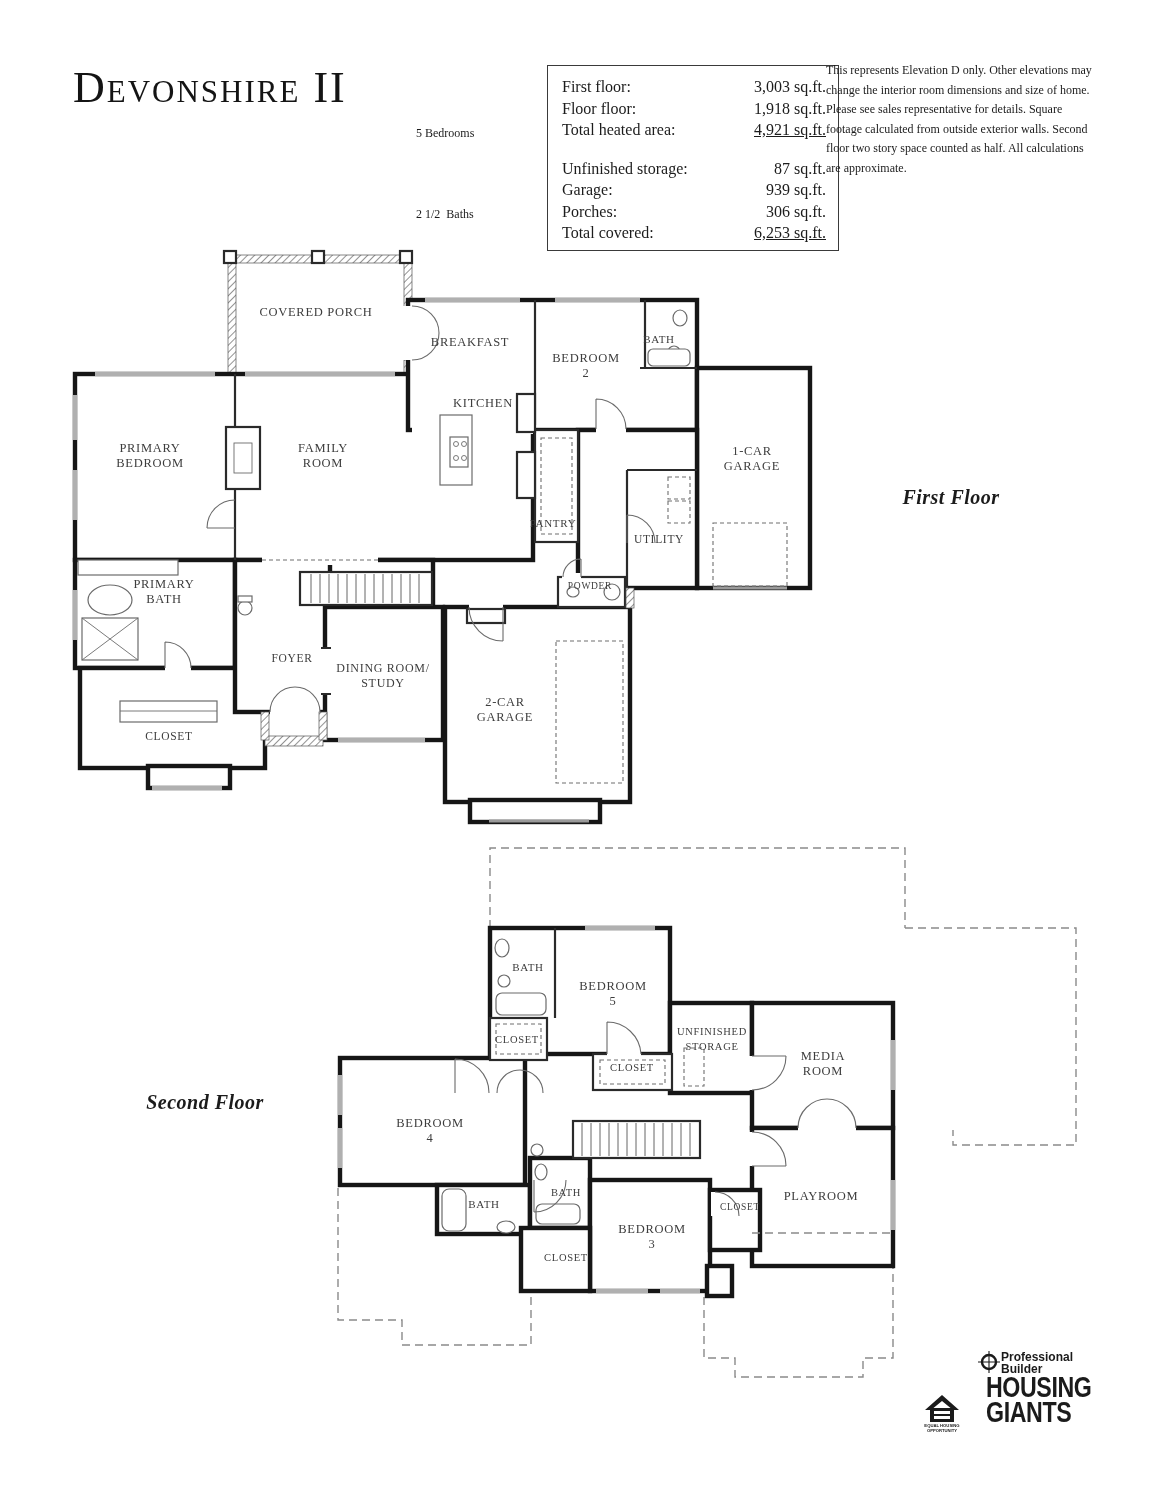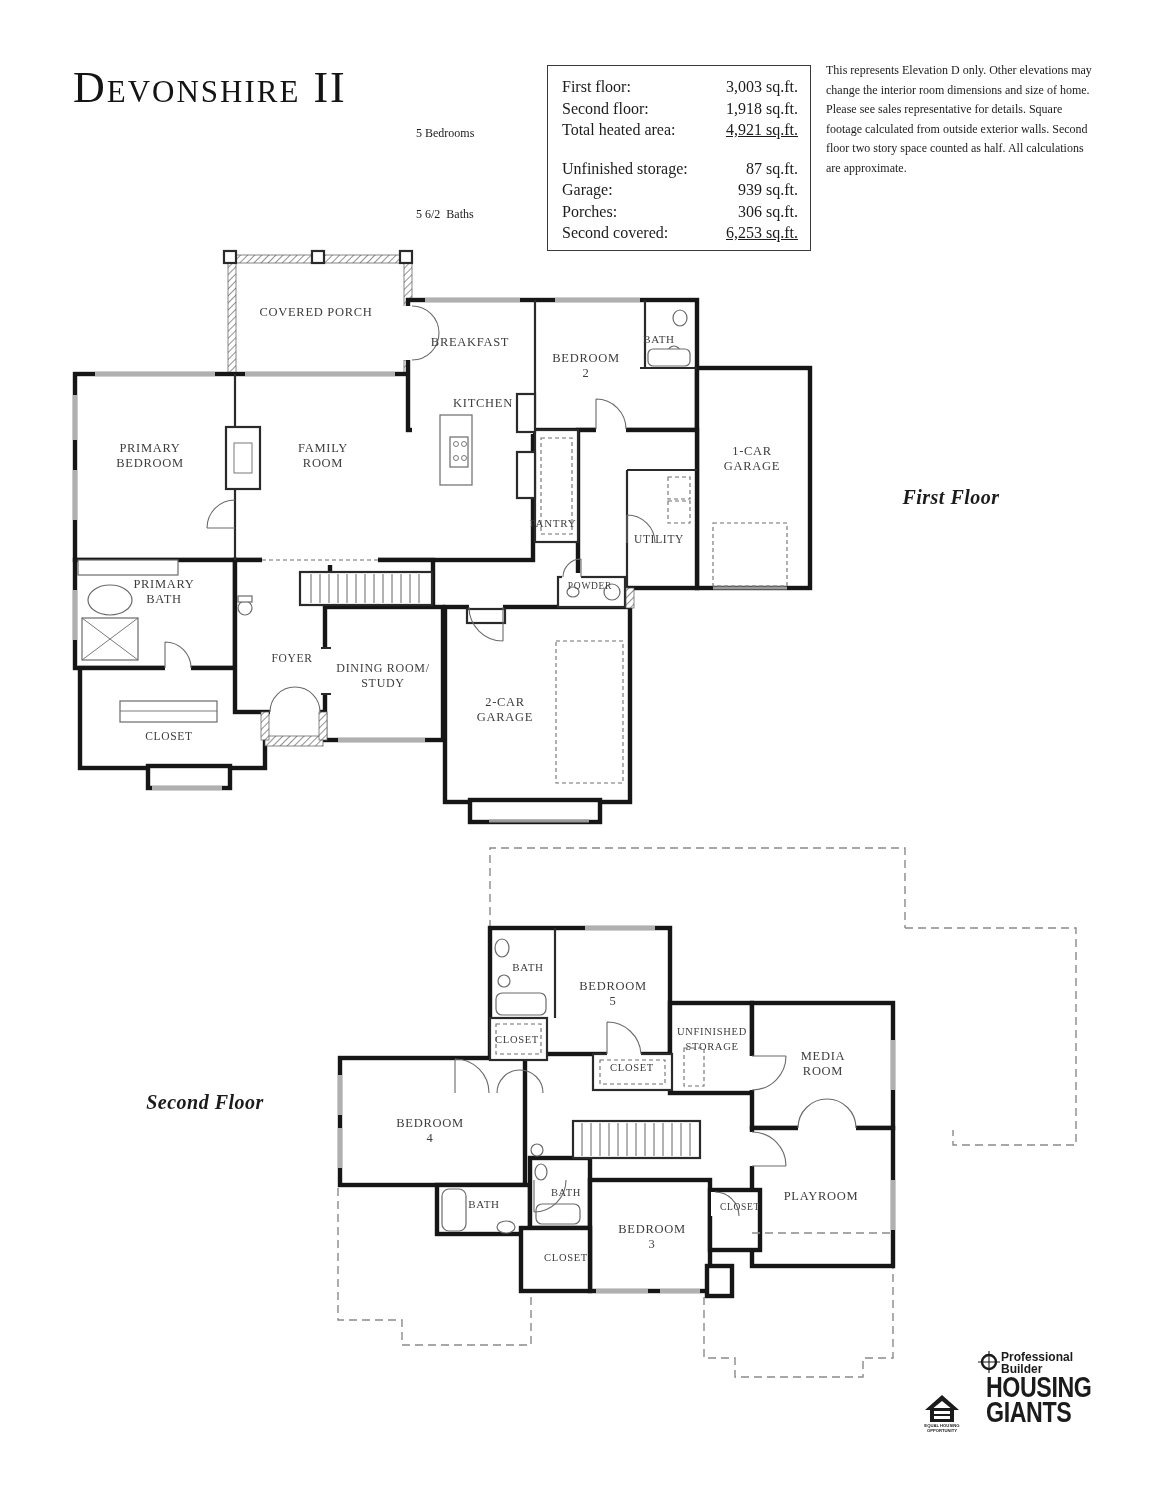--- a/index.html
+++ b/index.html
@@ -1,21 +1,21 @@
 <!DOCTYPE html>
 <html><head>
 <meta charset="utf-8">
 <style>
   html,body{margin:0;padding:0;background:#e8e8e8;}
   .page{position:relative;width:1159px;height:1500px;background:#ffffff;margin:0 auto;
         font-family:"Liberation Serif",serif;color:#1c1c1c;overflow:hidden;}
   .abs{position:absolute;}
   .title{left:73px;top:62px;font-size:44px;font-variant:small-caps;letter-spacing:2px;color:#141414;}
   .bedbath{left:416px;top:66px;font-size:12px;line-height:27px;color:#1b1b1b;white-space:pre;}
-  .stats{left:547px;top:65px;width:264px;height:186px;border:1.5px solid #3a3a3a;
+  .stats{left:547px;top:65px;width:292px;height:186px;border:1.5px solid #3a3a3a;
          padding:10px 12px 0 14px;font-size:16px;box-sizing:border-box;}
   .srow{display:flex;justify-content:space-between;line-height:21.5px;}
   .srow.gap{margin-top:17px;gap:22px;}
   .srow.u .sval{text-decoration:underline;text-align:right;}
   .disc{left:826px;top:61px;width:270px;font-size:12px;line-height:19.5px;color:#1b1b1b;}
   .footer{left:70px;top:1397px;width:850px;font-size:16px;line-height:19px;color:#1b1b1b;}
   svg{position:absolute;left:0;top:0;}
   .w{fill:#ffffff;stroke:#161616;stroke-width:4.4;}
   .w2{fill:#ffffff;stroke:#2a2a2a;stroke-width:2.2;}
   .ln{fill:none;stroke:#2a2a2a;stroke-width:2.2;}
@@ -37,50 +37,50 @@
 </style>
 </head>
 <body>
 
 <div class="page">
 
   <div class="abs title">Devonshire II</div>
 
   <div class="abs bedbath">
     <div>5 Bedrooms</div>
-    <div>5 6/2  Baths</div>
+    <div>2 1/2  Baths</div>
   </div>
 
   <div class="abs stats">
     <div class="srow">
         <span>First floor:</span>
         <span class="sval">3,003 sq.ft.</span>
       </div>
     <div class="srow">
-        <span>Second floor:</span>
+        <span>Floor floor:</span>
         <span class="sval">1,918 sq.ft.</span>
       </div>
     <div class="srow u">
         <span>Total heated area:</span>
         <span class="sval">4,921 sq.ft.</span>
       </div>
     <div class="srow gap">
         <span>Unfinished storage:</span>
         <span class="sval">87 sq.ft.</span>
       </div>
     <div class="srow">
         <span>Garage:</span>
         <span class="sval">939 sq.ft.</span>
       </div>
     <div class="srow">
         <span>Porches:</span>
         <span class="sval">306 sq.ft.</span>
       </div>
     <div class="srow u">
-        <span>Second covered:</span>
+        <span>Total covered:</span>
         <span class="sval">6,253 sq.ft.</span>
       </div>
   </div>
 
   <div class="abs disc">This represents Elevation D only. Other elevations may change the interior room dimensions and size of home. Please see sales representative for details. Square footage calculated from outside exterior walls. Second floor two story space counted as half. All calculations are approximate.</div>
 
   <svg viewBox="0 0 1159 1500" width="1159" height="1500">
     <defs>
       <pattern id="hp" width="5" height="5" patternUnits="userSpaceOnUse" patternTransform="rotate(45)">
         <rect width="5" height="5" fill="#ffffff"></rect>

